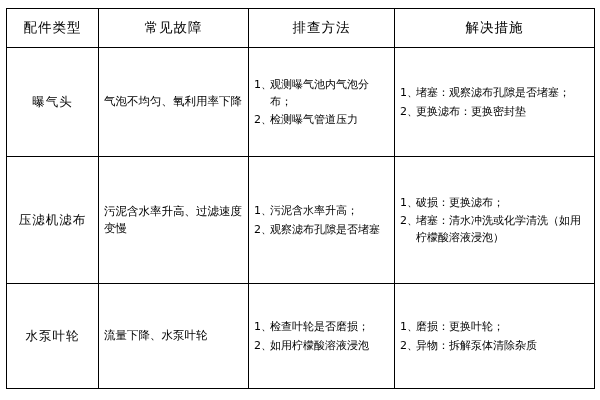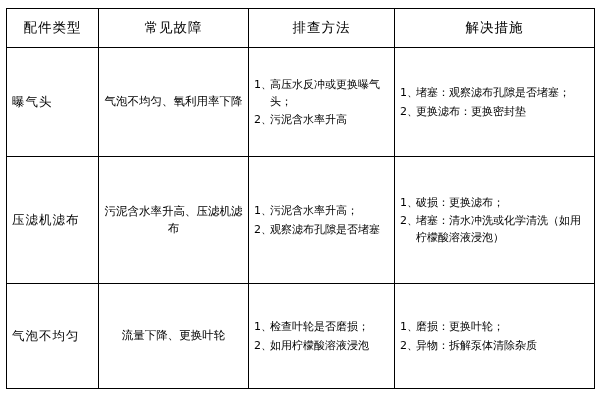--- a/index.html
+++ b/index.html
@@ -38,25 +38,25 @@
     font-weight: bold;
     height: 30px;
     letter-spacing: 1px;
   }
   col.c1 { width: 92px; }
   col.c2 { width: 150px; }
   col.c3 { width: 146px; }
   col.c4 { width: 200px; }
 
   td.part {
+    text-align: center;
     font-size: 12.5px;
     letter-spacing: 1px;
   }
   td.fault {
-    text-align: center;
     font-size: 11.5px;
     line-height: 1.5;
   }
   td.steps, td.fixes {
     font-size: 11px;
     line-height: 1.55;
     vertical-align: middle;
   }
   .num-list {
     margin: 0;
@@ -100,44 +100,44 @@
       </tr>
     </thead>
     <tbody>
       <tr class="r1">
         <td class="part">曝气头</td>
         <td class="fault">气泡不均匀、氧利用率下降</td>
         <td class="steps">
           <ul class="num-list">
             <li>
                 <span class="idx">1、</span>
-                <span class="txt">高压水反冲或更换曝气头；</span>
+                <span class="txt">观测曝气池内气泡分布；</span>
               </li>
             <li>
                 <span class="idx">2、</span>
-                <span class="txt">污泥含水率升高</span>
+                <span class="txt">检测曝气管道压力</span>
               </li>
           </ul>
         </td>
         <td class="fixes">
           <ul class="num-list">
             <li>
                 <span class="idx">1、</span>
                 <span class="txt">堵塞：观察滤布孔隙是否堵塞；</span>
               </li>
             <li>
                 <span class="idx">2、</span>
                 <span class="txt">更换滤布：更换密封垫</span>
               </li>
           </ul>
         </td>
       </tr>
       <tr class="r2">
         <td class="part">压滤机滤布</td>
-        <td class="fault">污泥含水率升高、压滤机滤布</td>
+        <td class="fault">污泥含水率升高、过滤速度变慢</td>
         <td class="steps">
           <ul class="num-list">
             <li>
                 <span class="idx">1、</span>
                 <span class="txt">污泥含水率升高；</span>
               </li>
             <li>
                 <span class="idx">2、</span>
                 <span class="txt">观察滤布孔隙是否堵塞</span>
               </li>
@@ -150,22 +150,22 @@
                 <span class="txt">破损：更换滤布；</span>
               </li>
             <li>
                 <span class="idx">2、</span>
                 <span class="txt">堵塞：清水冲洗或化学清洗（如用柠檬酸溶液浸泡）</span>
               </li>
           </ul>
         </td>
       </tr>
       <tr class="r3">
-        <td class="part">气泡不均匀</td>
-        <td class="fault">流量下降、更换叶轮</td>
+        <td class="part">水泵叶轮</td>
+        <td class="fault">流量下降、水泵叶轮</td>
         <td class="steps">
           <ul class="num-list">
             <li>
                 <span class="idx">1、</span>
                 <span class="txt">检查叶轮是否磨损；</span>
               </li>
             <li>
                 <span class="idx">2、</span>
                 <span class="txt">如用柠檬酸溶液浸泡</span>
               </li>

